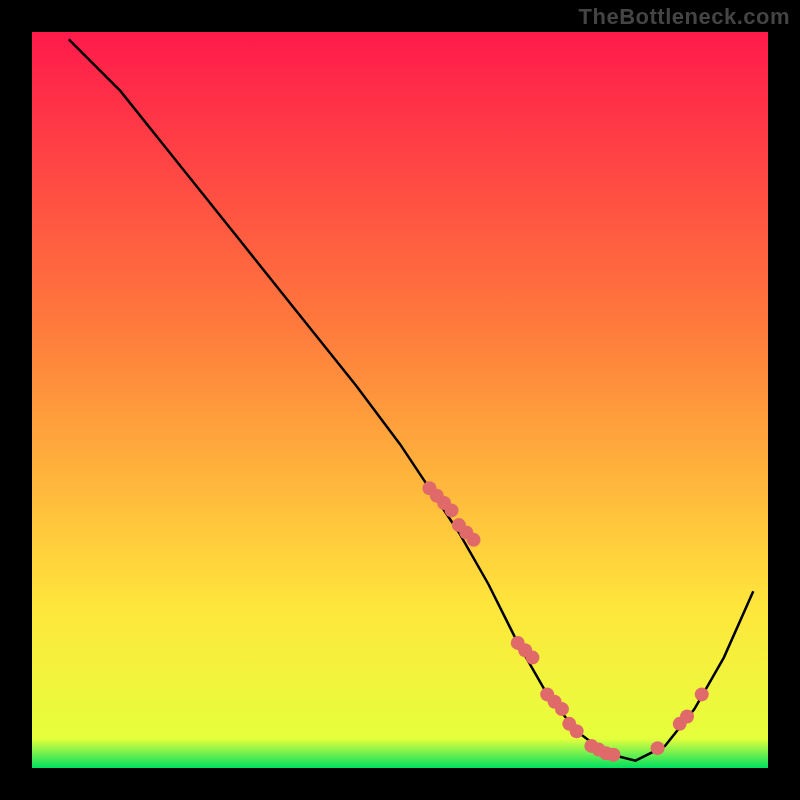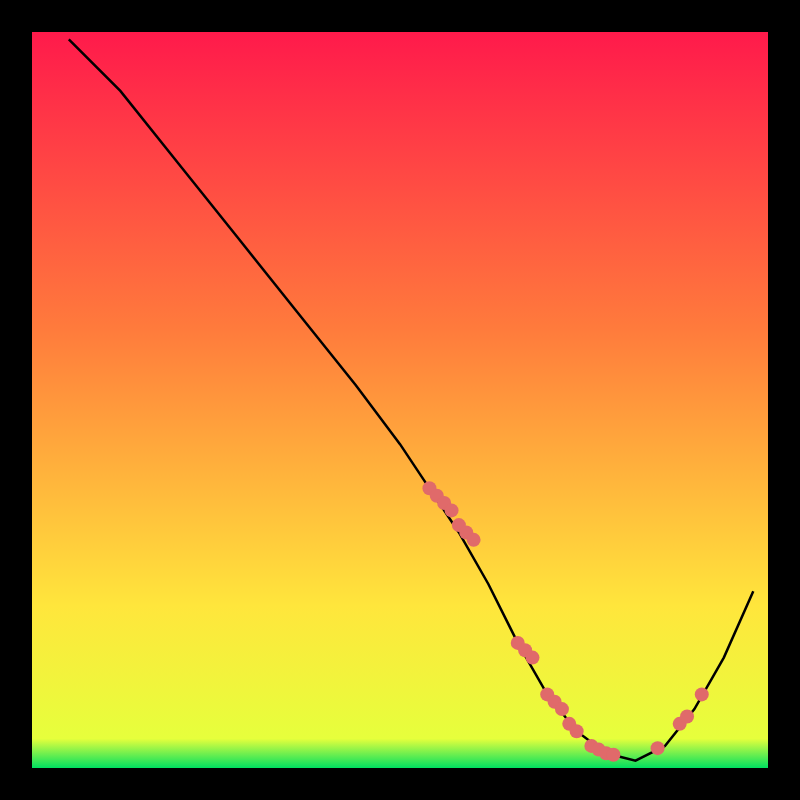--- a/index.html
+++ b/index.html
@@ -29,20 +29,21 @@
   }
   svg {
     display: block;
   }
 </style>
 </head>
 <body>
 
 <div class="frame">
 
+  <div class="watermark">TheBottleneck.com</div>
 
   <svg id="chart-svg" width="800" height="800" viewBox="0 0 800 800">
     <defs>
       <linearGradient id="bg-grad" x1="0" y1="0" x2="0" y2="1">
         <stop id="g0" offset="0%" stop-color="#ff1a4b"></stop>
         <stop id="g1" offset="40%" stop-color="#ff7a3c"></stop>
         <stop id="g2" offset="78%" stop-color="#ffe63c"></stop>
         <stop id="g3" offset="96%" stop-color="#e6ff3c"></stop>
         <stop id="g4" offset="100%" stop-color="#00e060"></stop>
       </linearGradient>

